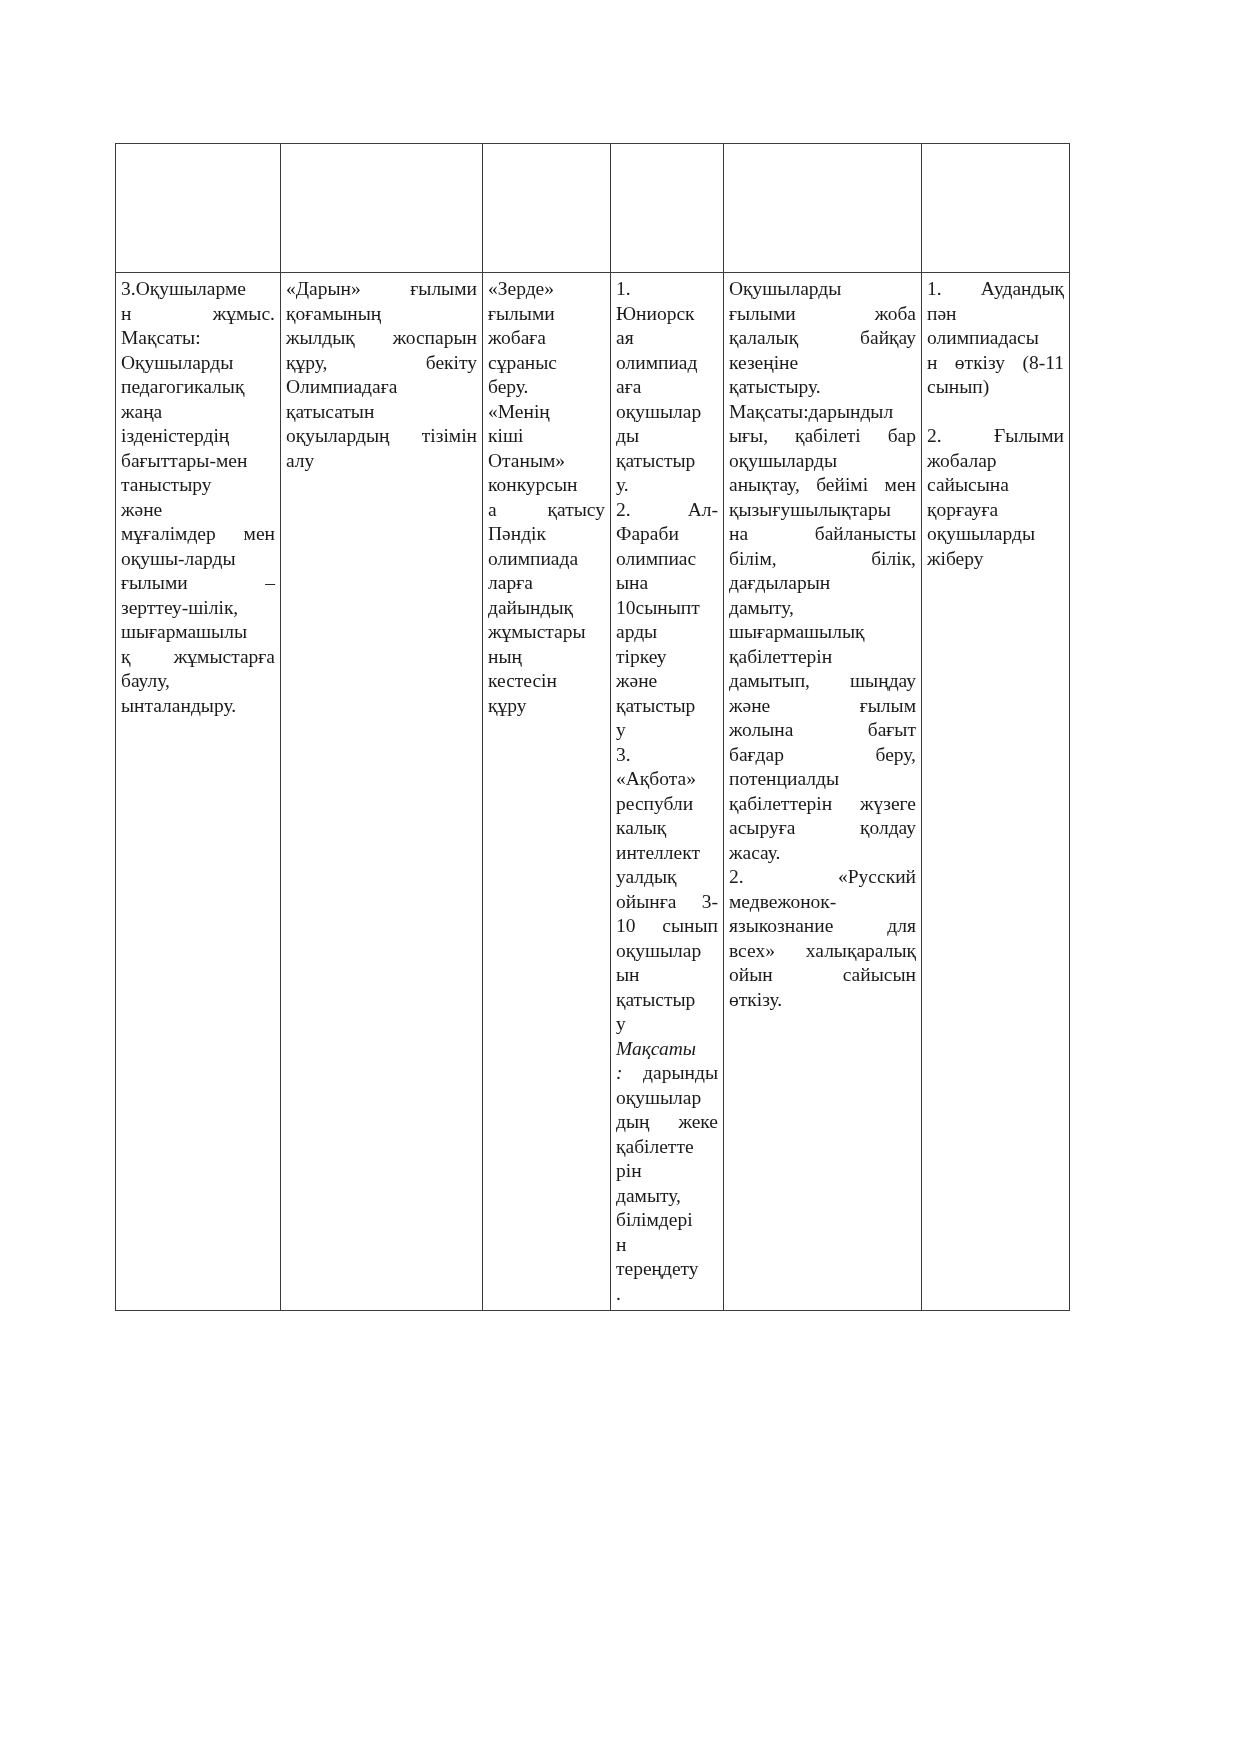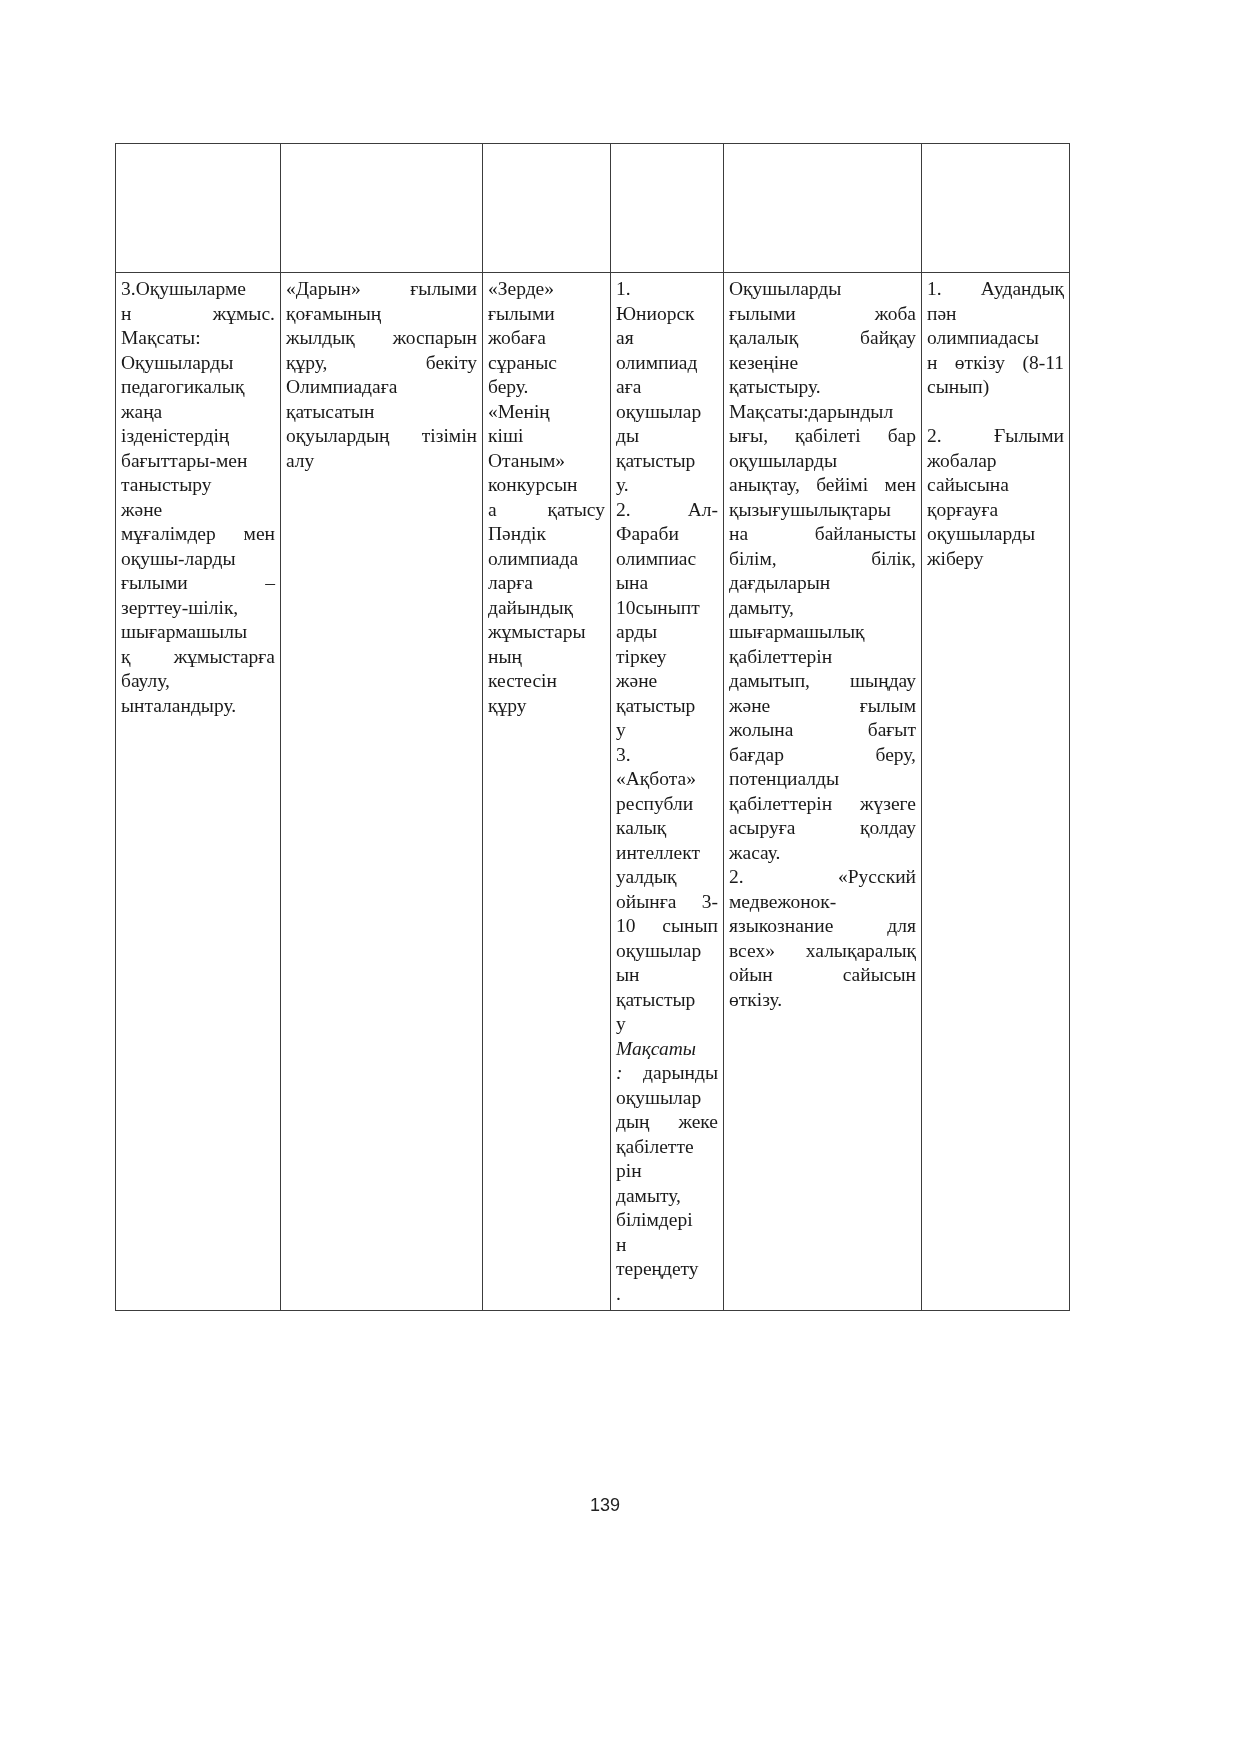--- a/index.html
+++ b/index.html
@@ -196,15 +196,14 @@
 2. Ғылыми
 жобалар
 сайысына
 қорғауға
 оқушыларды
 жіберу</td>
       </tr>
     </tbody>
   </table>
 
-  <div class="page-number">139</div>
 
 </div>
 
 </body></html>

